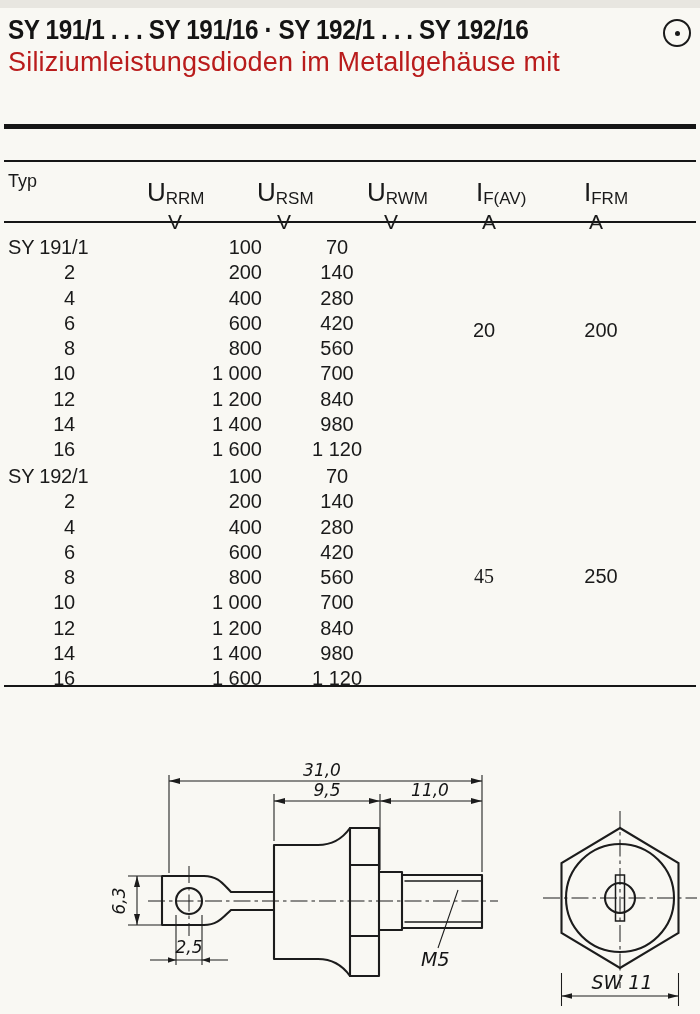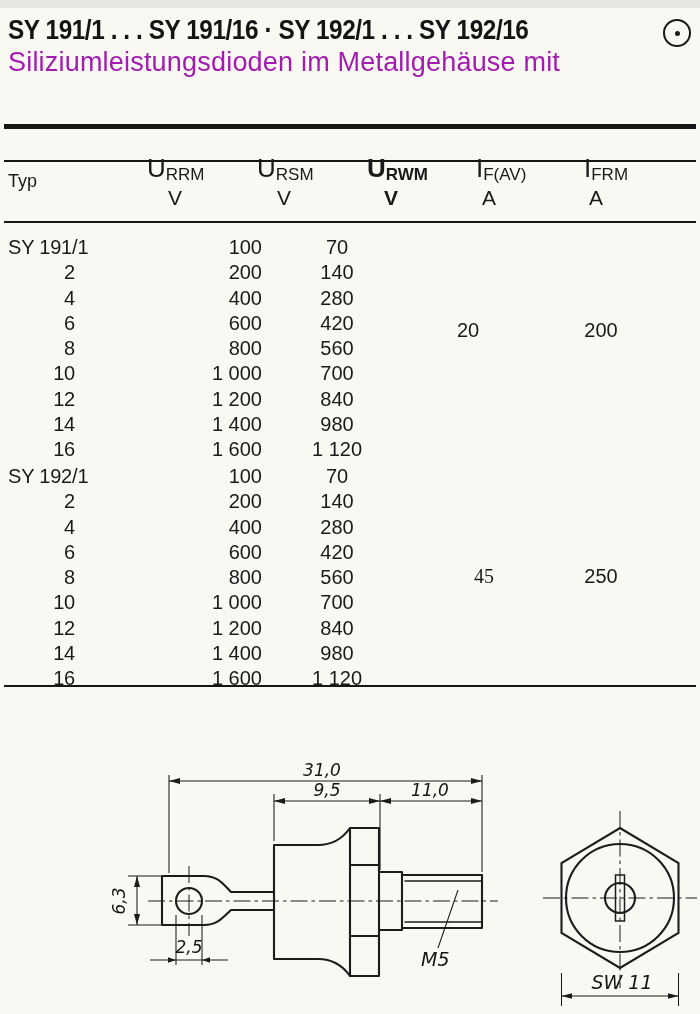--- a/index.html
+++ b/index.html
@@ -17,36 +17,36 @@
   .odot{
     position:absolute;left:663px;top:11px;width:24px;height:24px;
     border:2.4px solid #1a1a1a;border-radius:50%;
   }
   .odot-dot{
     position:absolute;left:50%;top:50%;width:5px;height:5px;margin:-2.5px 0 0 -2.5px;
     background:#1a1a1a;border-radius:50%;
   }
   .subtitle{
     position:absolute;top:38px;left:8px;font-size:27px;line-height:32px;
-    letter-spacing:0.2px;color:#a21caf;white-space:nowrap;
+    letter-spacing:0.2px;color:#b91c1c;white-space:nowrap;
   }
   
   .rule{position:absolute;left:4px;width:692px;background:#161616;}
   .rule-thick{top:116px;height:4.5px;}
   .rule-a{top:152px;height:1.8px;}
   .rule-b{top:213px;height:1.8px;}
   .rule-c{top:677px;height:1.8px;}
   
   .h-typ{position:absolute;left:8px;top:163px;font-size:18px;}
-  .hcol{position:absolute;top:148px;font-size:26px;line-height:25px;}
+  .hcol{position:absolute;top:172px;font-size:26px;line-height:25px;}
   .hcol sub{font-size:17px;vertical-align:-3px;}
   .hcol .unit{display:block;font-size:21px;line-height:22px;}
   .hc1{left:147px;} .hc1 .unit{margin-left:21px;}
   .hc2{left:257px;} .hc2 .unit{margin-left:20px;}
-  .hc3{left:367px;font-weight:bold;} .hc3 .unit{margin-left:17px;}
+  .hc3{left:367px;} .hc3 .unit{margin-left:17px;}
   .hc4{left:476px;} .hc4 .unit{margin-left:6px;}
   .hc5{left:584px;} .hc5 .unit{margin-left:5px;}
   
   .tsection{position:absolute;left:8px;font-size:20px;}
   .s1{top:227px;} .s2{top:456px;}
   .trow{height:25.3px;line-height:25.3px;display:flex;white-space:pre;}
   .cell{display:inline-block;}
   .c-typ{width:67px;text-align:right;letter-spacing:-0.2px;}
   .c-v1{width:187px;text-align:right;}
   .c-v2{width:150px;text-align:center;}
@@ -121,21 +121,21 @@
       <div class="trow"><span class="cell c-typ">2</span><span class="cell c-v1">200</span><span class="cell c-v2">140</span></div>
       <div class="trow"><span class="cell c-typ">4</span><span class="cell c-v1">400</span><span class="cell c-v2">280</span></div>
       <div class="trow"><span class="cell c-typ">6</span><span class="cell c-v1">600</span><span class="cell c-v2">420</span></div>
       <div class="trow"><span class="cell c-typ">8</span><span class="cell c-v1">800</span><span class="cell c-v2">560</span></div>
       <div class="trow"><span class="cell c-typ">10</span><span class="cell c-v1">1 000</span><span class="cell c-v2">700</span></div>
       <div class="trow"><span class="cell c-typ">12</span><span class="cell c-v1">1 200</span><span class="cell c-v2">840</span></div>
       <div class="trow"><span class="cell c-typ">14</span><span class="cell c-v1">1 400</span><span class="cell c-v2">980</span></div>
       <div class="trow"><span class="cell c-typ">16</span><span class="cell c-v1">1 600</span><span class="cell c-v2">1 120</span></div>
     </div>
 
-  <span class="curval" style="left:468px;top:322px;">20</span>
+  <span class="curval" style="left:484px;top:322px;">20</span>
   <span class="curval" style="left:601px;top:322px;">200</span>
   <span class="curval" style="left:484px;top:568px;font-family:Liberation Serif, serif;">45</span>
   <span class="curval" style="left:601px;top:568px;">250</span>
 
   <svg class="drawing" width="700" height="284" viewBox="0 0 700 284">
     <defs>
       <pattern id="hatch" width="5" height="5" patternUnits="userSpaceOnUse">
         <path d="M0,5 L5,0" stroke="#1a1a1a" stroke-width="1.1"></path>
       </pattern>
     </defs>

